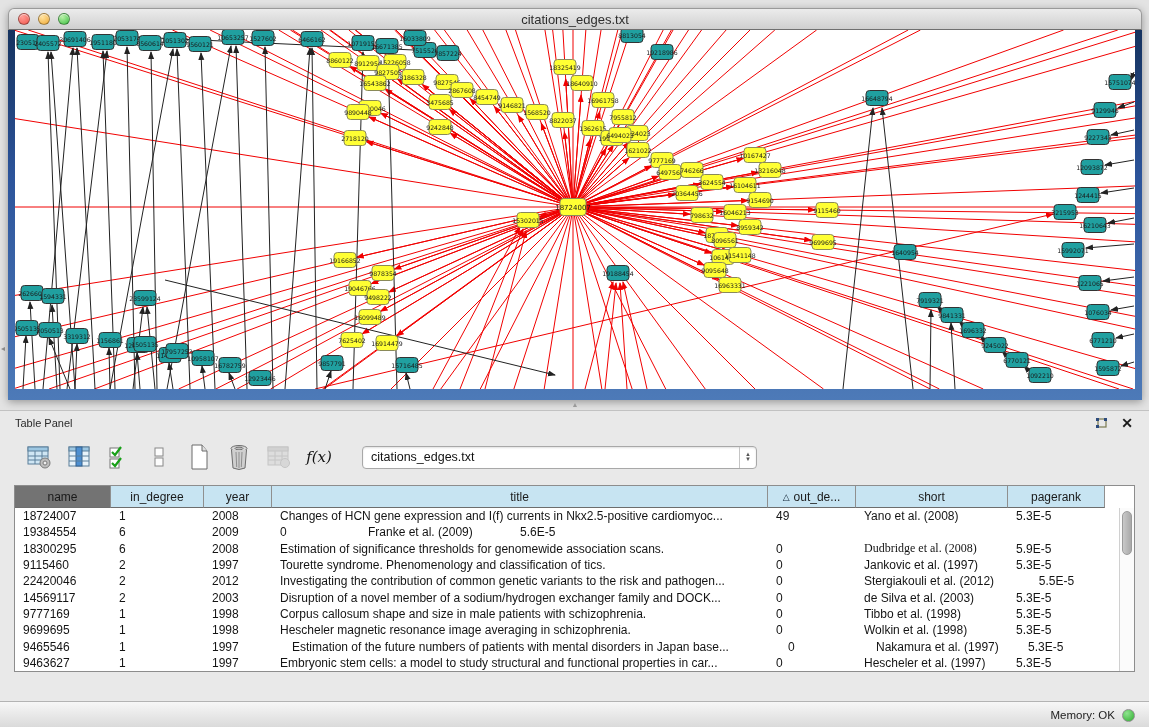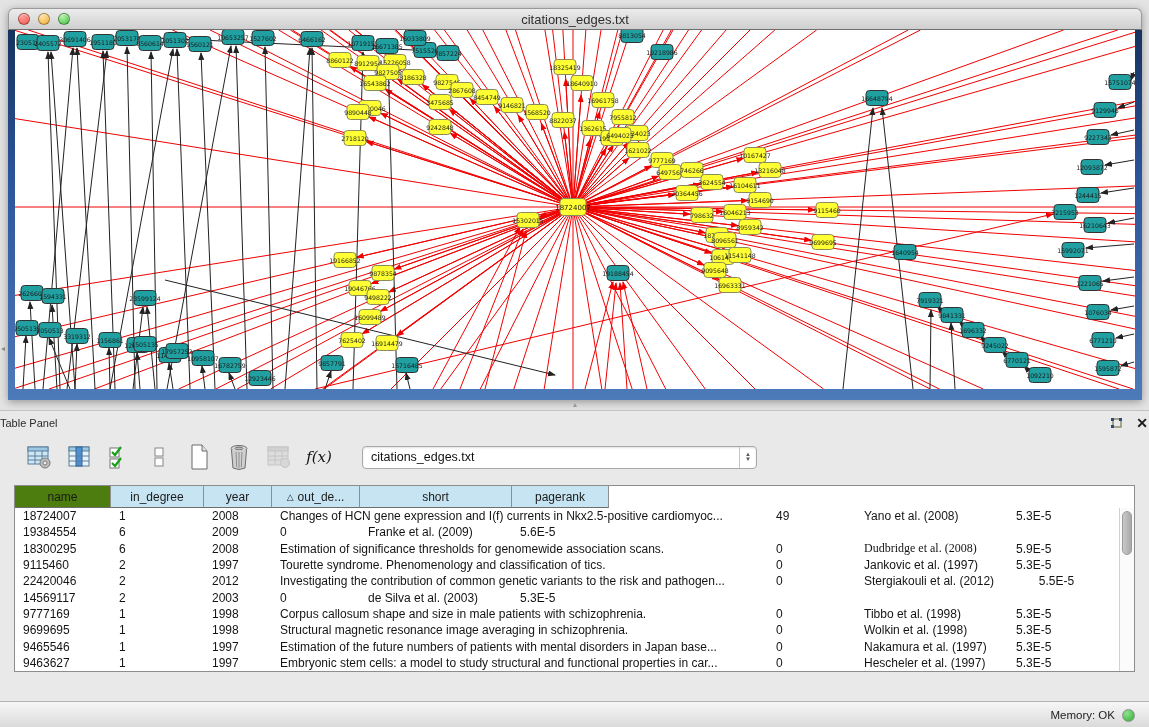--- a/index.html
+++ b/index.html
@@ -27,21 +27,21 @@
 
   
   #west-handle { position:absolute; left:1px; top:344px; width:6px; height:10px; color:#8a8a8a; font-size:8px; line-height:10px; }
 
   
   #split-divider { position:absolute; left:0; top:400px; width:1149px; height:10px; }
   #split-grip { position:absolute; left:570px; top:2px; width:10px; height:6px; color:#9a9a9a; font-size:7px; line-height:5px; text-align:center;}
 
   
   #south-panel { position:absolute; left:0; top:410px; width:1149px; height:317px; background:#e9e9e9; border-top:1px solid #c2c2c2; }
-  #panel-header { height:24px; display:flex; align-items:center; padding:0 0; }
+  #panel-header { height:24px; display:flex; align-items:center; padding:0 15px; }
   #panel-title { font-size:11px; color:#2b2b2b; }
   #panel-header-buttons { margin-left:auto; display:flex; align-items:center; gap:12px; }
   .hdr-btn { width:14px; height:14px; display:flex; align-items:center; justify-content:center; cursor:default; }
   #float-icon svg { display:block; }
   #close-icon { font-size:14px; font-weight:bold; color:#1a1a1a; }
 
   
   #table-toolbar { height:44px; display:flex; align-items:center; padding-left:24px; gap:10px; }
   .tb-btn { width:30px; height:30px; display:flex; align-items:center; justify-content:center; border-radius:4px; }
   .tb-btn svg { display:block; }
@@ -53,21 +53,21 @@
   #select-stepper { width:17px; height:100%; border-left:1px solid #c5c5c5; display:flex; flex-direction:column;
      align-items:center; justify-content:center; color:#555; }
   #select-stepper span { font-size:6px; line-height:5px; }
 
   
   #data-table { position:absolute; left:14px; top:74px; width:1121px; height:187px;
      border:1px solid #8d8d8d; background:#fff; overflow:hidden; }
   #thead { display:flex; height:22px; }
   .th { border-right:1px solid #8f8f8f; border-bottom:1px solid #6d6d6d; background:#c7e4f2;
         font-size:12px; color:#1a1a1a; display:flex; align-items:center; justify-content:center; }
-  .th.gray { background:#4d7c0f; }
+  .th.gray { background:#737373; }
   .th .sort-tri { font-size:9px; margin-right:4px; color:#123; }
   #tbody { position:absolute; left:0; top:22px; right:15px; bottom:0; }
   .tr { display:flex; height:16.3px; align-items:center; }
   .td { font-size:12px; color:#141414; padding:0 8px; white-space:nowrap; overflow:hidden; }
   #vscroll { position:absolute; right:0; top:22px; bottom:0; width:15px; background:#fbfbfb; border-left:1px solid #d0d0d0; }
   #vscroll-thumb { position:absolute; left:2px; top:3px; width:10px; height:44px; border-radius:6px;
      background:linear-gradient(90deg,#c9c9c9,#a9a9a9); border:1px solid #9b9b9b; }
 
   
   #table-tabs { position:absolute; left:0; right:0; top:264px; display:flex; justify-content:center; }
@@ -647,20 +647,23 @@
     <div id="thead">
         <div class="th gray" style="width: 96px;">
           <span>name</span>
         </div>
         <div class="th" style="width: 93px;">
           <span>in_degree</span>
         </div>
         <div class="th" style="width: 68px;">
           <span>year</span>
         </div>
+        <div class="th" style="width: 496px;">
+          <span>title</span>
+        </div>
         <div class="th" style="width: 88px;">
           <span class="sort-tri">△</span>
           <span>out_de...</span>
         </div>
         <div class="th" style="width: 152px; text-align: center;">
           <span>short</span>
         </div>
         <div class="th" style="width: 97px;">
           <span>pagerank</span>
         </div>
@@ -707,47 +710,48 @@
           <div class="td" style="width: 68px;">2012</div>
           <div class="td" style="width: 496px;">Investigating the contribution of common genetic variants to the risk and pathogen...</div>
           <div class="td" style="width: 88px;">0</div>
           <div class="td" style="width: 152px;">Stergiakouli et al. (2012)</div>
           <div class="td" style="width: 97px; text-align: center;">5.5E-5</div>
         </div>
         <div class="tr">
           <div class="td" style="width: 96px;">14569117</div>
           <div class="td" style="width: 93px;">2</div>
           <div class="td" style="width: 68px;">2003</div>
+          <div class="td" style="width: 496px;">Disruption of a novel member of a sodium/hydrogen exchanger family and DOCK...</div>
           <div class="td" style="width: 88px;">0</div>
           <div class="td" style="width: 152px;">de Silva et al. (2003)</div>
           <div class="td" style="width: 97px;">5.3E-5</div>
         </div>
         <div class="tr">
           <div class="td" style="width: 96px;">9777169</div>
           <div class="td" style="width: 93px;">1</div>
           <div class="td" style="width: 68px;">1998</div>
           <div class="td" style="width: 496px;">Corpus callosum shape and size in male patients with schizophrenia.</div>
           <div class="td" style="width: 88px;">0</div>
           <div class="td" style="width: 152px;">Tibbo et al. (1998)</div>
           <div class="td" style="width: 97px;">5.3E-5</div>
         </div>
         <div class="tr">
           <div class="td" style="width: 96px;">9699695</div>
           <div class="td" style="width: 93px;">1</div>
           <div class="td" style="width: 68px;">1998</div>
-          <div class="td" style="width: 496px;">Structural magnetic resonance image averaging in schizophrenia.</div>
+          <div class="td" style="width: 496px;">Hescheler magnetic resonance image averaging in schizophrenia.</div>
           <div class="td" style="width: 88px;">0</div>
           <div class="td" style="width: 152px;">Wolkin et al. (1998)</div>
           <div class="td" style="width: 97px;">5.3E-5</div>
         </div>
         <div class="tr">
           <div class="td" style="width: 96px;">9465546</div>
           <div class="td" style="width: 93px;">1</div>
           <div class="td" style="width: 68px;">1997</div>
-          <div class="td" style="width: 496px;">Estimation of the future numbers of patients with mental disorders in Japan base...</div>
+          <div class="td" style="width: 496px; margin-left: 12px;">Estimation of the future numbers of patients with mental disorders in Japan base...</div>
           <div class="td" style="width: 88px;">0</div>
           <div class="td" style="width: 152px;">Nakamura et al. (1997)</div>
           <div class="td" style="width: 97px;">5.3E-5</div>
         </div>
         <div class="tr">
           <div class="td" style="width: 96px;">9463627</div>
           <div class="td" style="width: 93px;">1</div>
           <div class="td" style="width: 68px;">1997</div>
           <div class="td" style="width: 496px;">Embryonic stem cells: a model to study structural and functional properties in car...</div>
           <div class="td" style="width: 88px;">0</div>

